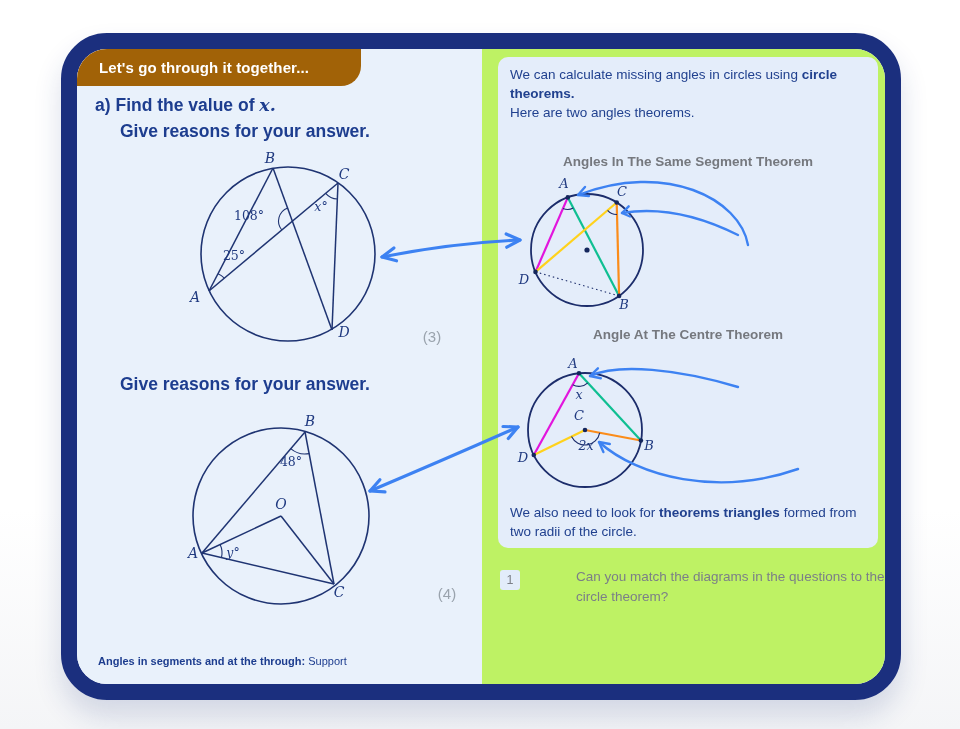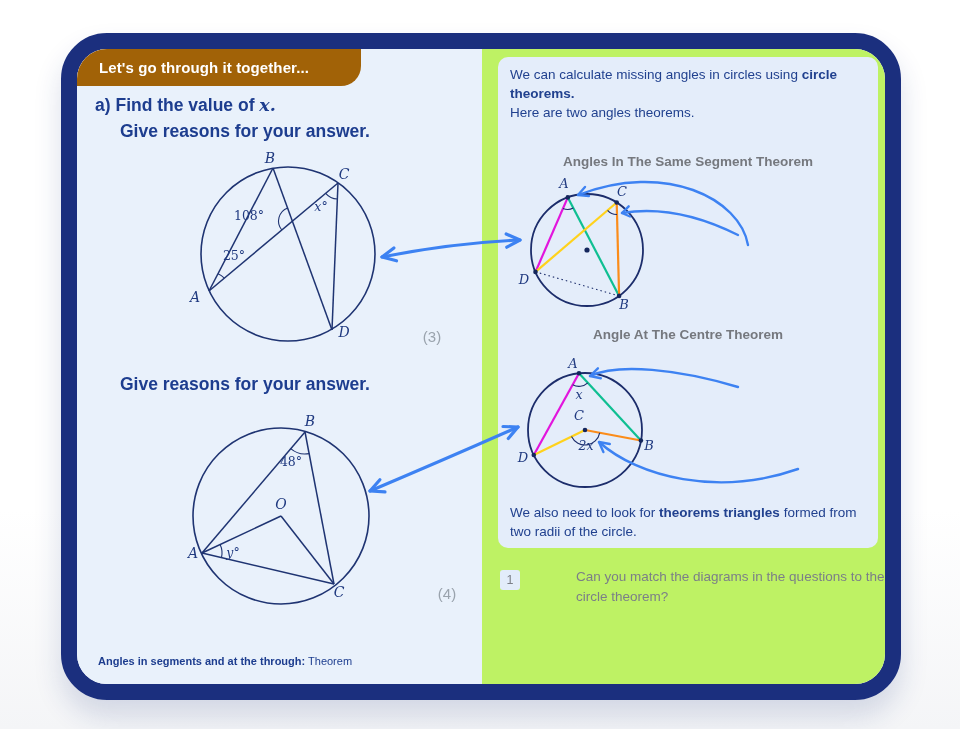--- a/index.html
+++ b/index.html
@@ -109,21 +109,21 @@
         <text x="13" y="158" text-anchor="middle" class="vlabel">A</text>
         <text x="159" y="197" text-anchor="middle" class="vlabel">C</text>
         <text x="101" y="109" text-anchor="middle" class="vlabel">O</text>
         <text x="111" y="66" text-anchor="middle" class="alabel">48°</text>
         <text x="53" y="157" text-anchor="middle" class="alabel-i">y°</text>
       </svg>
 
       <div class="marks" style="left:345px; top:536px;">(4)</div>
 
       <div class="footer">
-        <b>Angles in segments and at the through:</b><span> Theorem</span>
+        <b>Angles in segments and at the through:</b><span> Support</span>
       </div>
     </div>
 
     <div class="panel-right">
       <div class="info-box">
 
         <div class="intro">
           <span>We can calculate missing angles in circles using </span><b>circle theorems.</b><br>
           <span>Here are two angles theorems.</span>
         </div>

